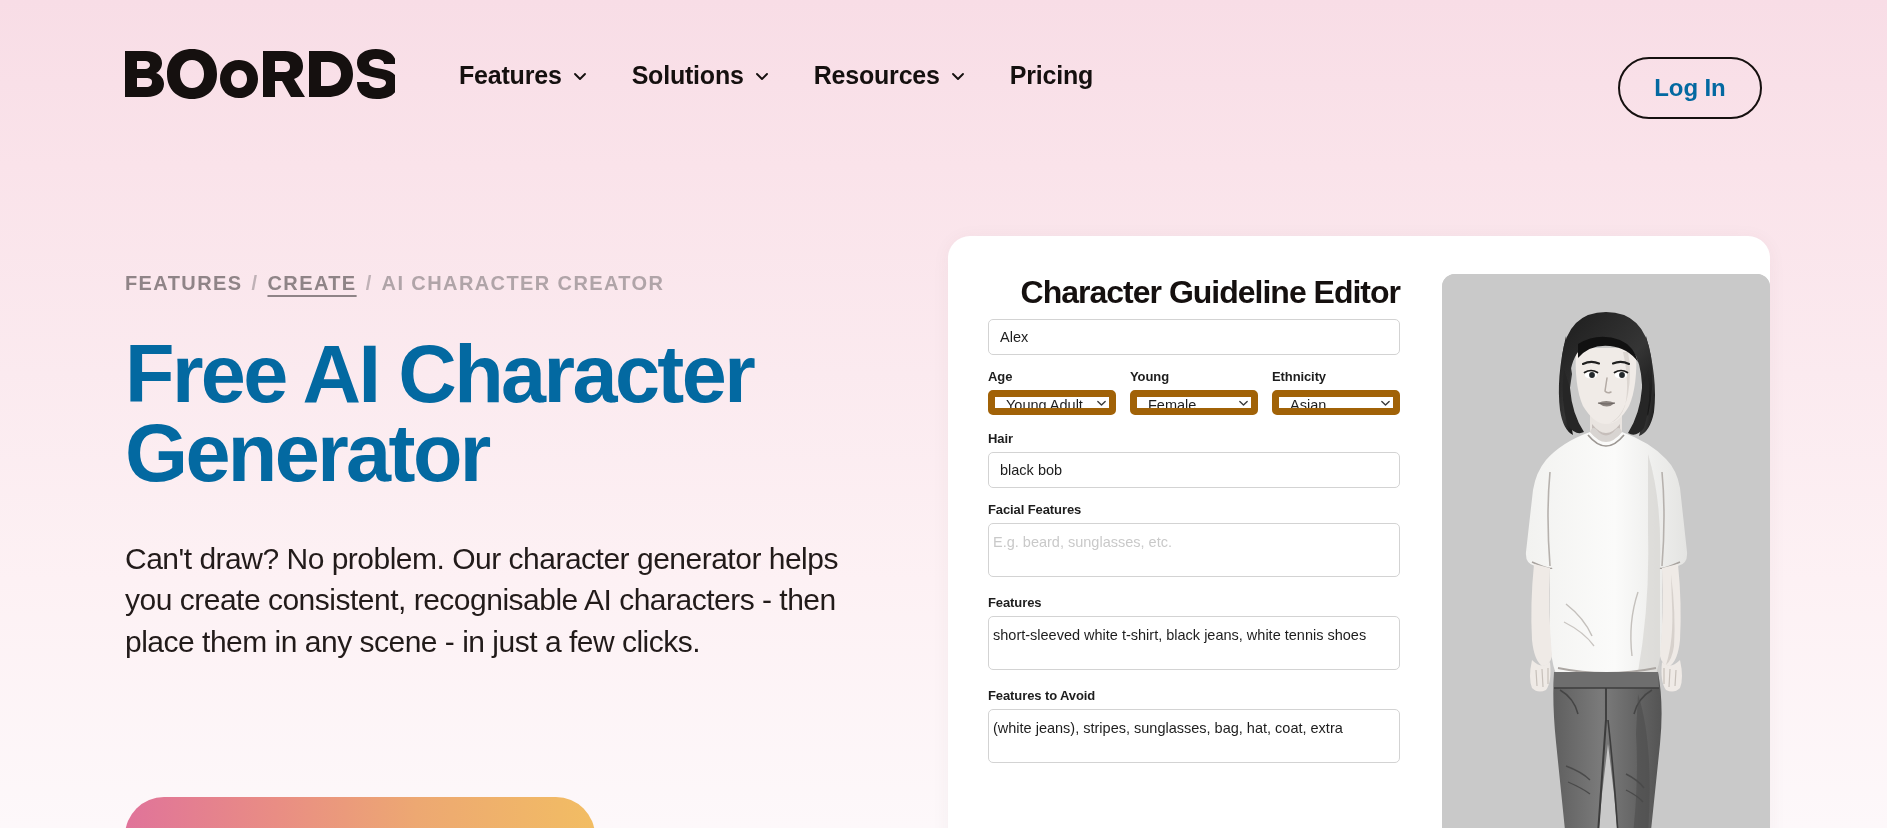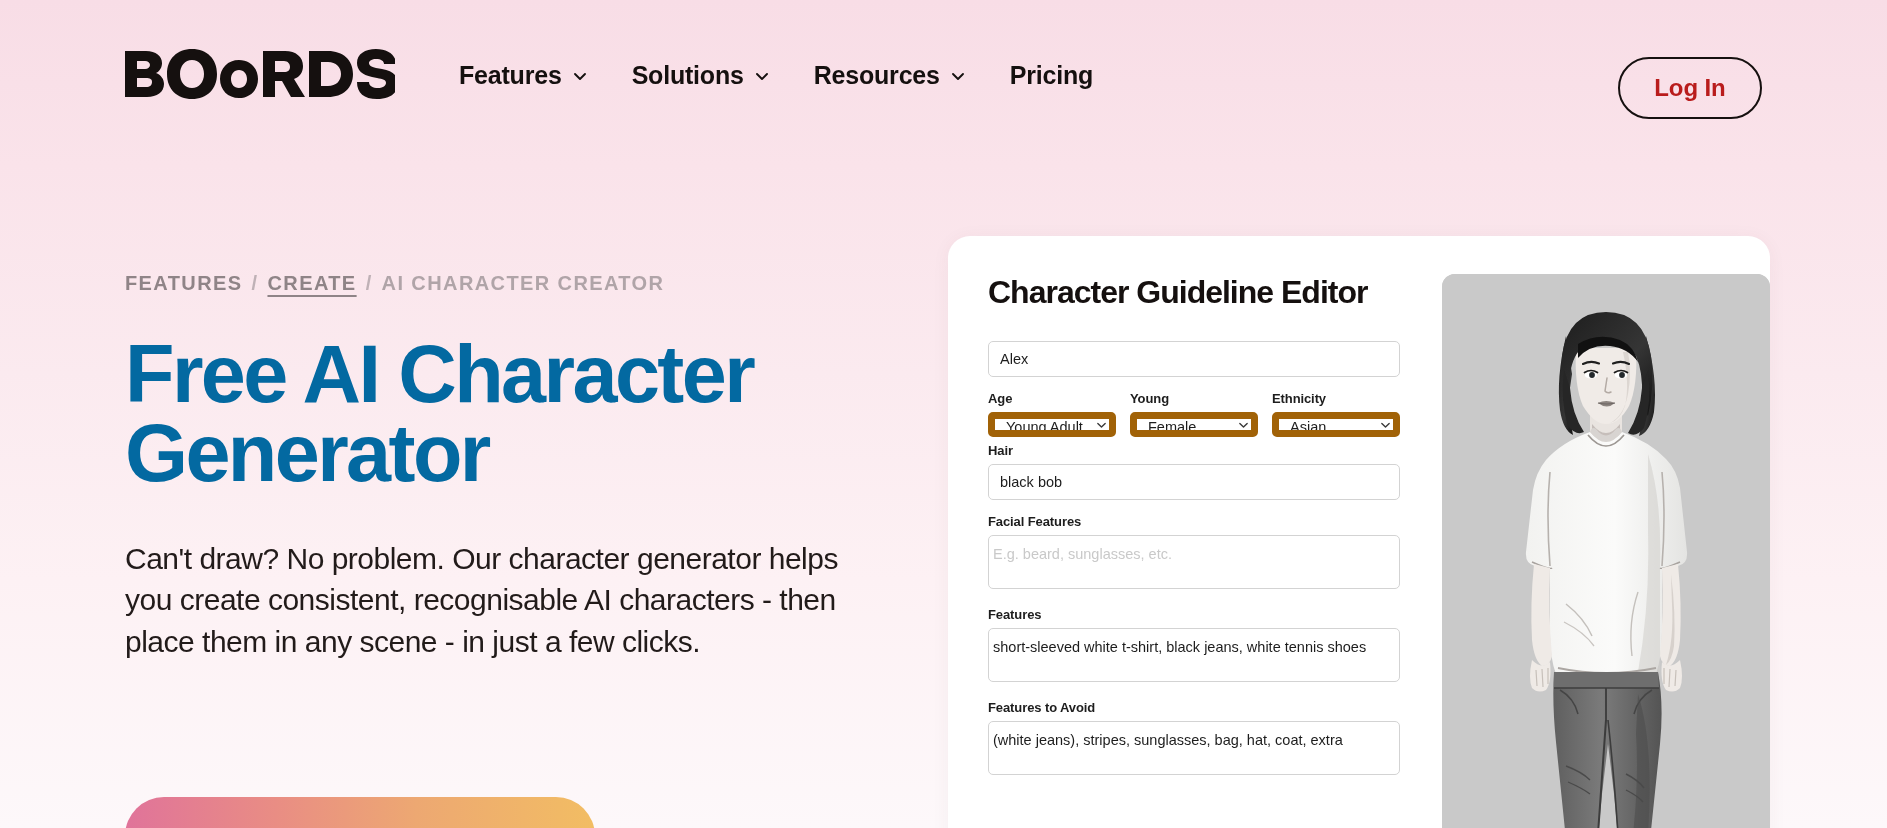--- a/index.html
+++ b/index.html
@@ -71,21 +71,21 @@
     top: 57px;
     width: 144px;
     height: 62px;
     border: 2.5px solid #15100f;
     border-radius: 999px;
     display: flex;
     align-items: center;
     justify-content: center;
     font-size: 24px;
     font-weight: 600;
-    color: #b91c1c;
+    color: #0369a1;
     background: transparent;
     cursor: pointer;
     letter-spacing: -0.1px;
   }
 
   
   .hero-left {
     position: absolute;
     left: 125px;
     top: 272px;
@@ -162,22 +162,23 @@
   .editor-form {
     width: 412px;
     flex: 0 0 412px;
   }
 
   .editor-title {
     font-size: 32px;
     font-weight: 700;
     color: #15100f;
     letter-spacing: -1px;
-    margin-bottom: 30px;
+    margin-bottom: 8px;
     white-space: nowrap;
+    text-align: right;
   }
 
   .field-label {
     font-size: 13px;
     font-weight: 700;
     color: #1d1d1d;
     margin-bottom: 6px;
     letter-spacing: -0.1px;
   }
 
@@ -209,21 +210,21 @@
     resize: none;
     line-height: 1.35;
   }
   .text-area::placeholder { color: #c9c9c9; }
 
   .field-block { margin-bottom: 14px; }
 
   .select-row {
     display: flex;
     gap: 14px;
-    margin-bottom: 6px;
+    margin-bottom: 16px;
   }
   .select-col { flex: 1 1 0; min-width: 0; }
 
   .select-wrap { position: relative; }
 
   .select-box {
     width: 100%;
     height: 25px;
     border: 7px solid #a16207;
     border-radius: 5px;

